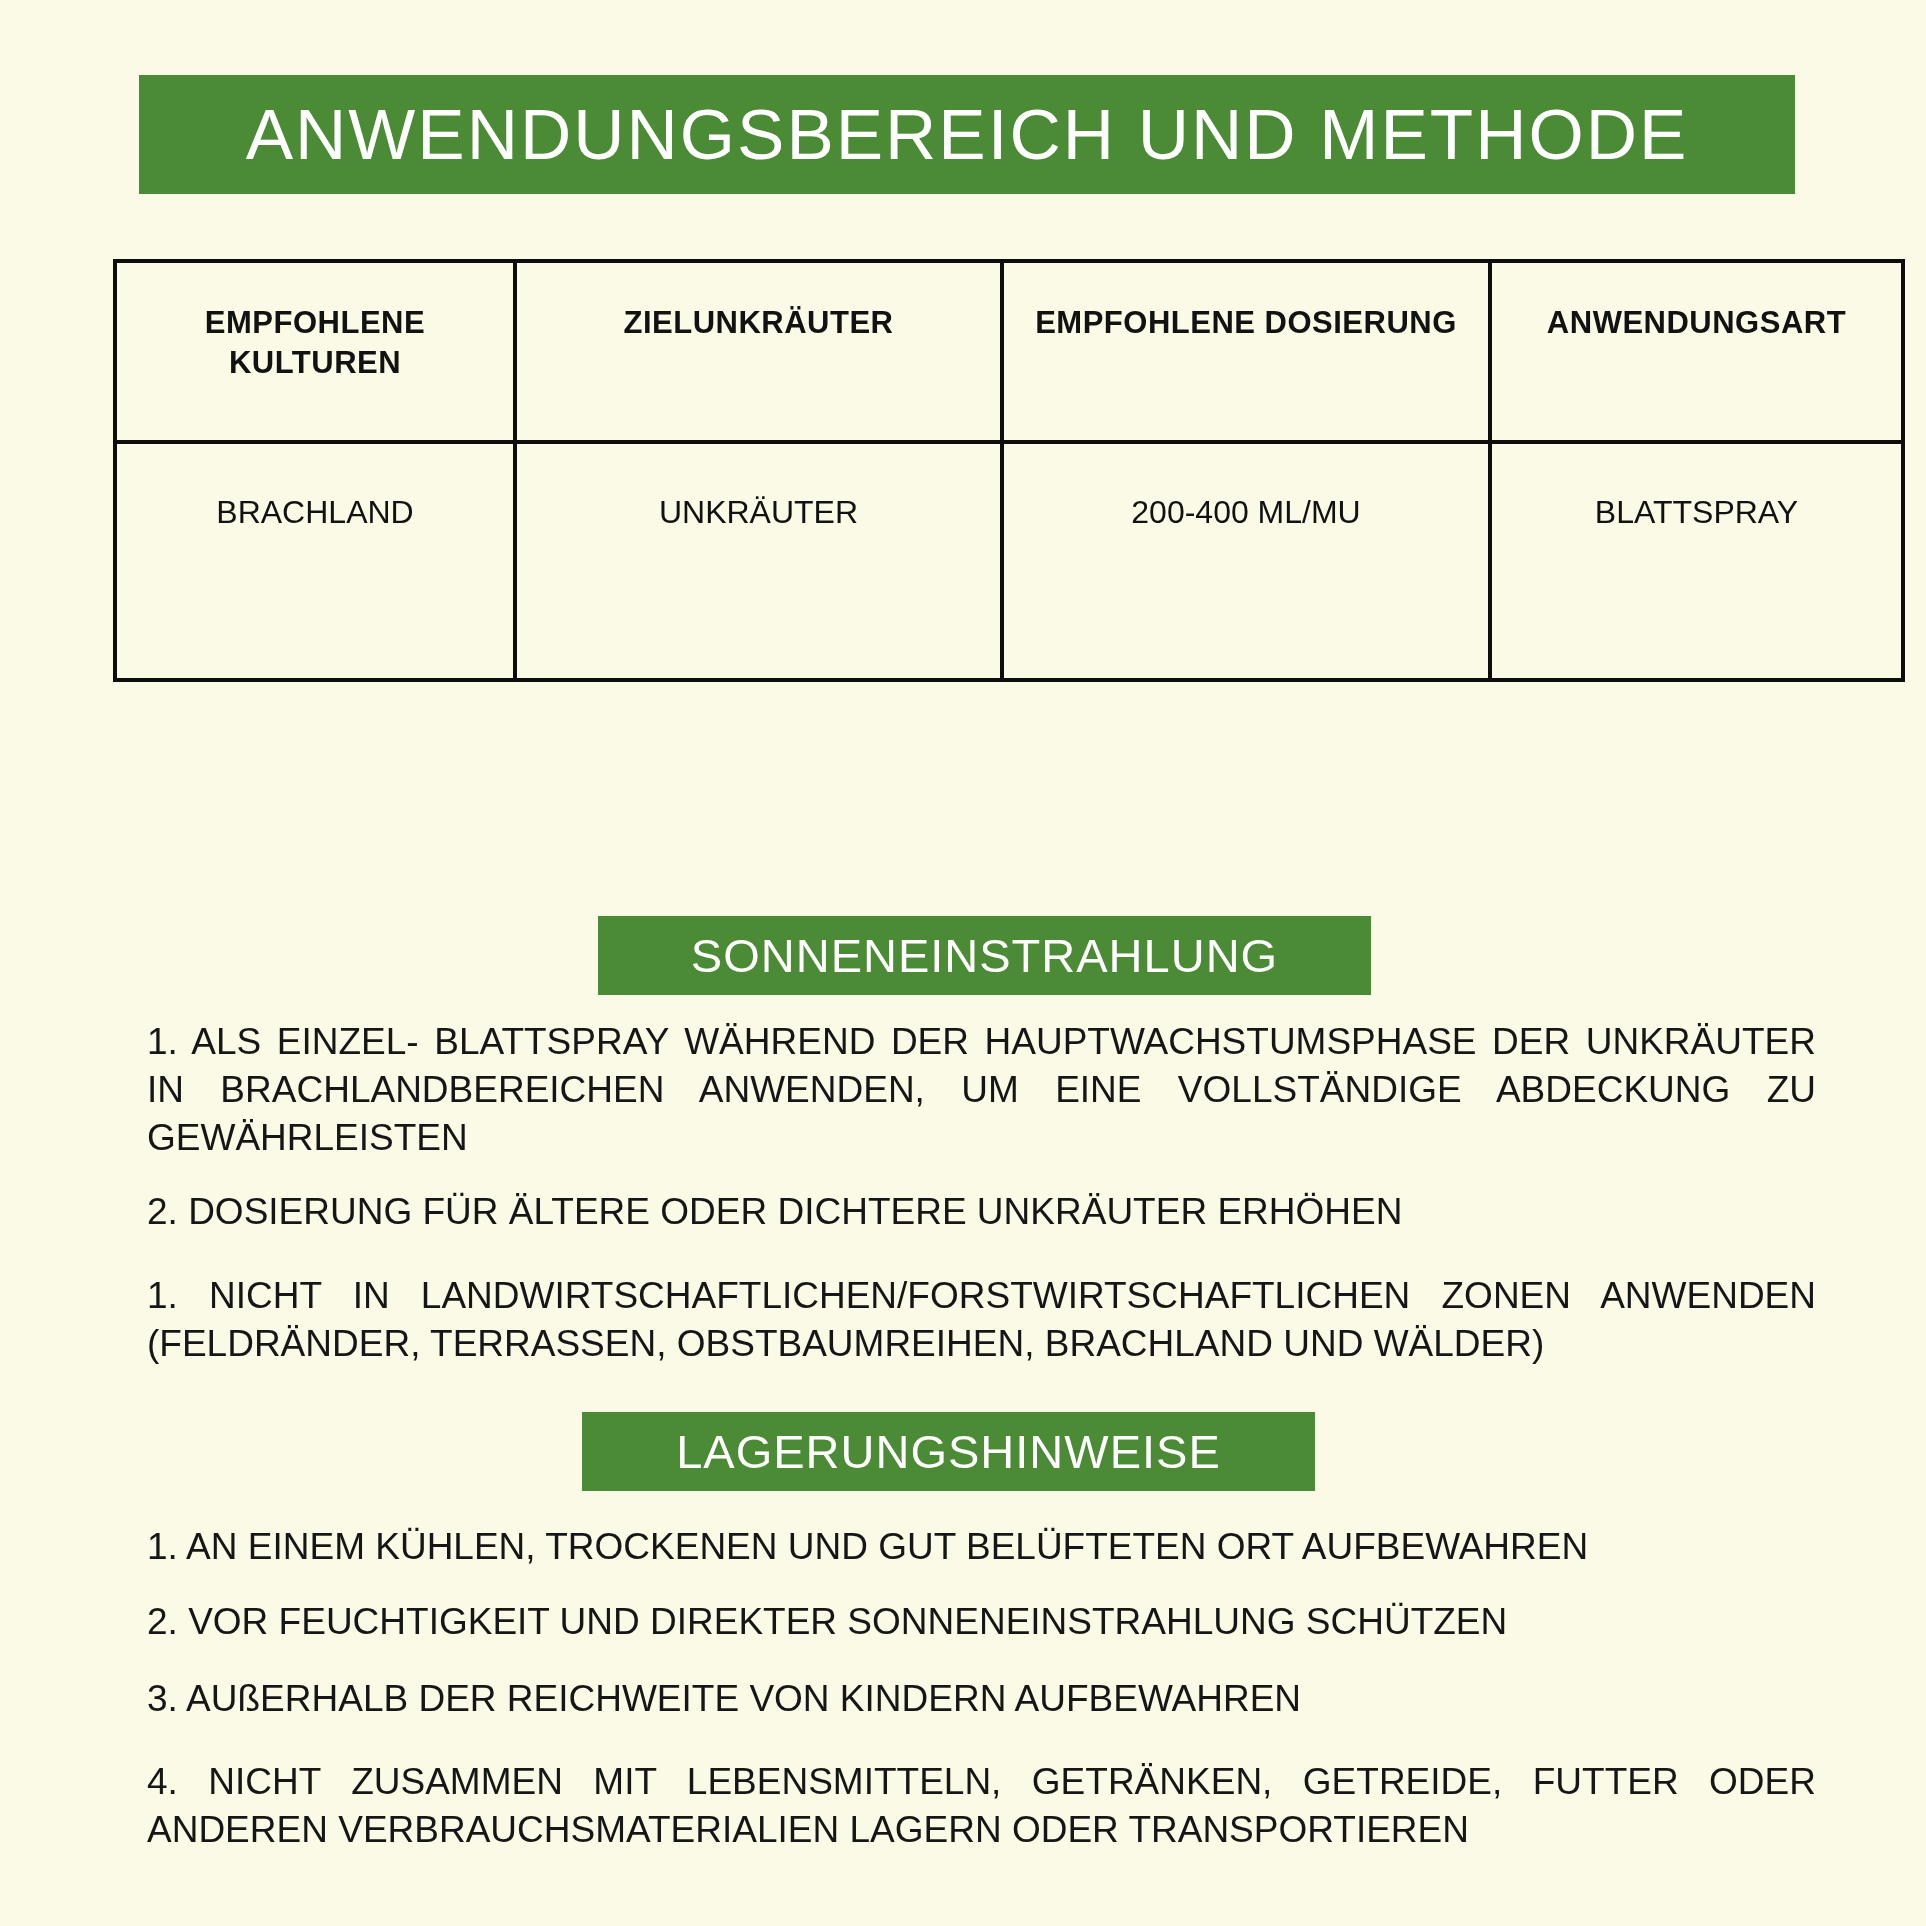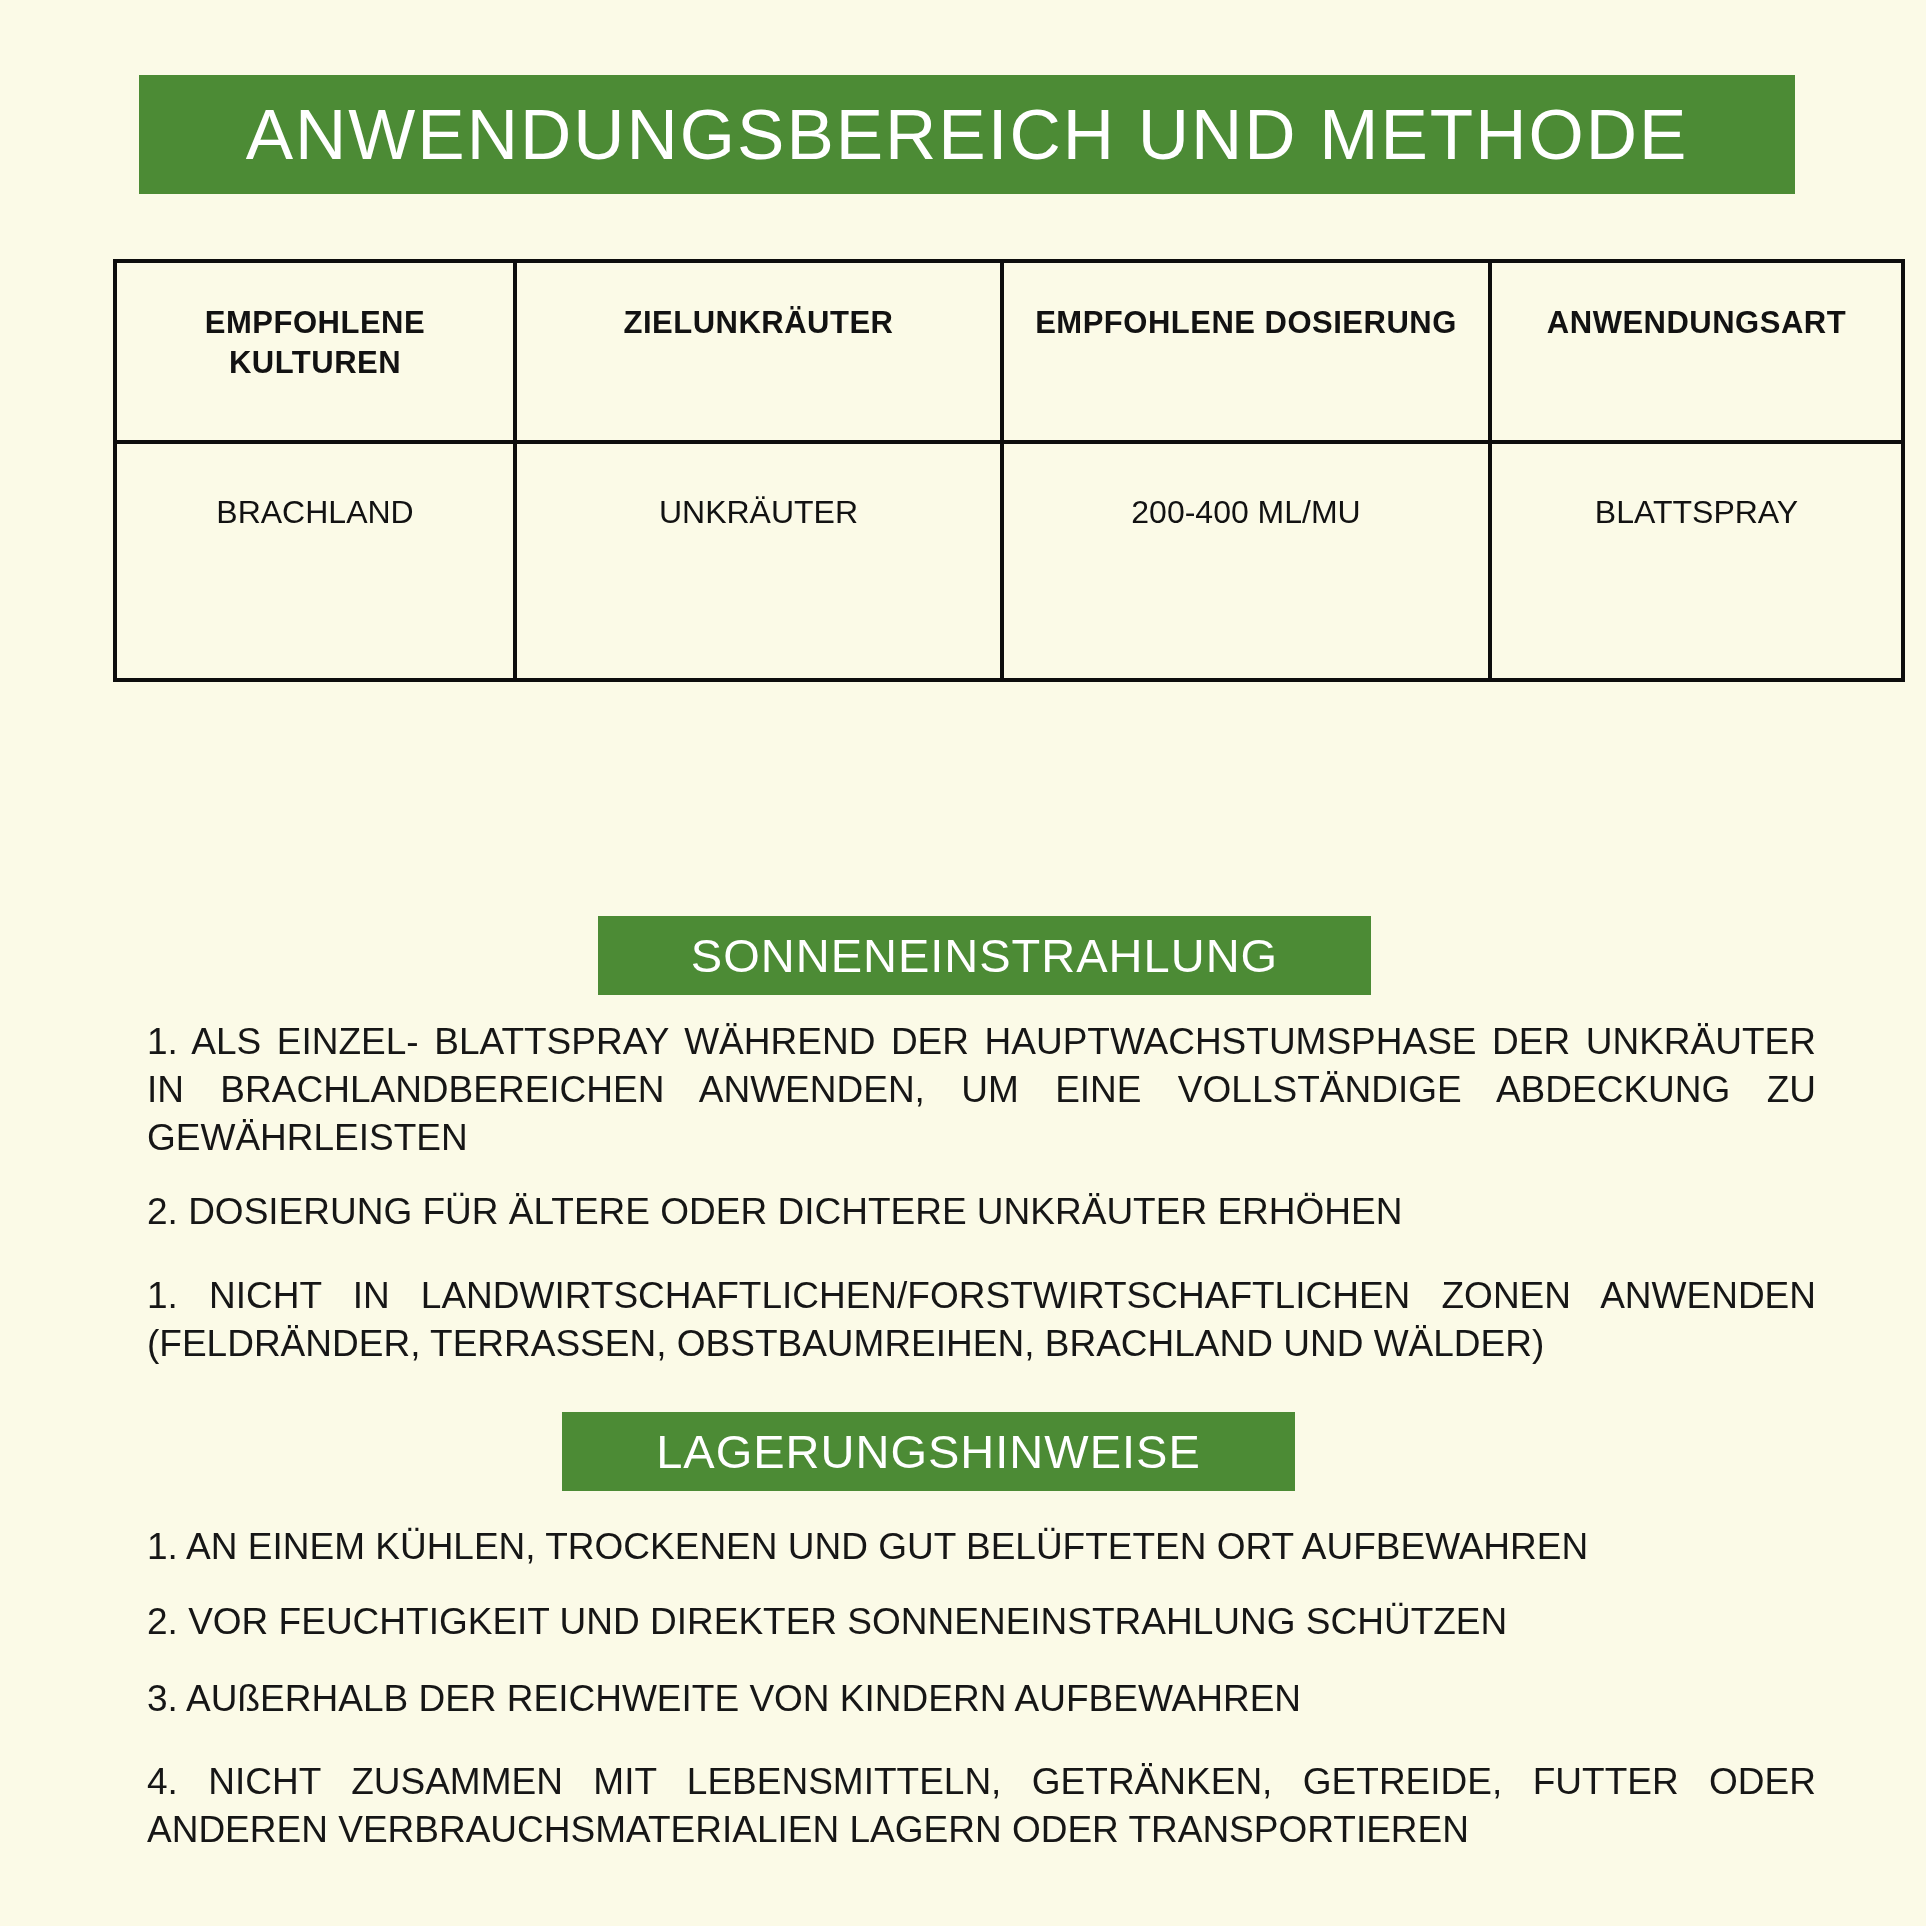--- a/index.html
+++ b/index.html
@@ -57,21 +57,21 @@
     font-size:32px;font-weight:normal;line-height:1.3;
   }
   
   .section-banner{
     position:absolute;height:79px;
     background:var(--accent);
     display:flex;align-items:center;justify-content:center;
   }
   .section-banner span{color:#ffffff;font-size:47px;letter-spacing:1px;white-space:nowrap;}
   .banner-application{left:598px;top:916px;width:773px;}
-  .banner-storage{left:562px;top:1412px;width:733px;}
+  .banner-storage{left:582px;top:1412px;width:733px;}
   
   .note{
     position:absolute;left:147px;width:1669px;
     font-size:37px;line-height:1.3;letter-spacing:0px;
     text-align:justify;color:#161616;
   }
   .note-a1{top:1018px;}
   .note-a2{top:1188px;}
   .note-a3{top:1272px;}
   .note-l1{top:1523px;}

